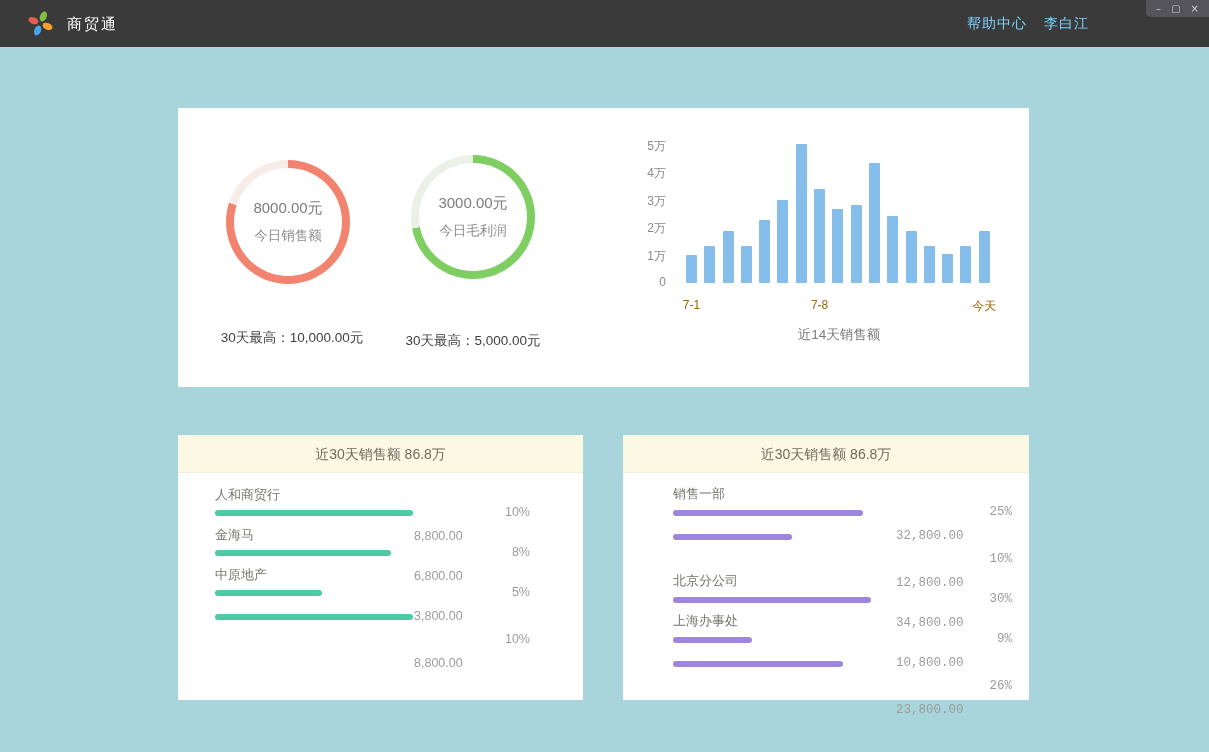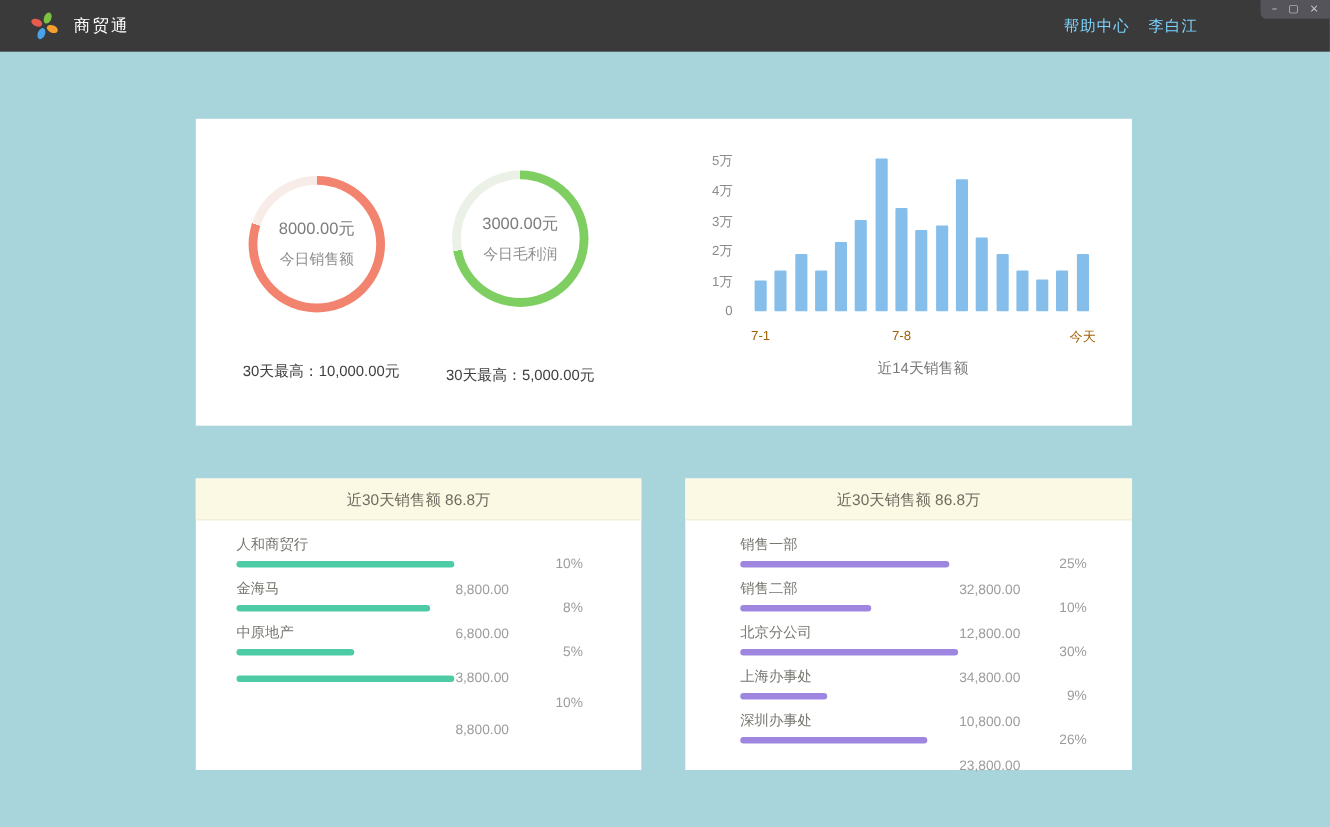--- a/index.html
+++ b/index.html
@@ -43,21 +43,21 @@
   .chart { position:absolute; left:462px; top:30px; width:380px; height:225px; }
   .yaxis span { position:absolute; left:0; width:26px; text-align:right; font-size:12px; color:#8a8a8a; }
   .cbars { position:absolute; left:46px; top:0; width:306px; height:145px;
            display:flex; align-items:flex-end; gap:7.3px; }
   .cbar  { width:11px; border-radius:1px; flex:none; }
   .xaxis span { position:absolute; top:160px; font-size:12px; color:#a16207; transform:translateX(-50%); white-space:nowrap; }
   .chart-title { position:absolute; left:46px; top:188px; width:306px; text-align:center; font-size:13.5px; color:#7a7a7a; }
 
   
   .card-body-l { padding:14px 53px 0 37px; }
-  .card-body-r { padding:14px 41px 0 50px; }
+  .card-body-r { padding:14px 17px 0 50px;font-family:Liberation Mono, monospace; }
   .lrow  { position:relative; height:40px; }
   .lname { font-size:13px; line-height:16px; color:#76766f; }
   .lbar  { height:6px; border-radius:3px; margin-top:7px; }
   .lval  { position:absolute; right:0; top:18px; display:flex; font-size:12.5px; color:#9c9c9c; }
   .lamt  { min-width:76px; text-align:left;margin-top:24px; }
   .lpct  { width:40px; text-align:right; }
 </style>
 </head>
 <body>
 
@@ -173,21 +173,20 @@
     <div class="card-body-r" id="list-departments">
         <div class="lrow">
           <div class="lname">销售一部</div>
           <div class="lbar" style="width: 190px; background: rgb(158, 133, 223);"></div>
           <div class="lval">
             <span class="lamt">32,800.00</span>
             <span class="lpct">25%</span>
           </div>
         </div>
         <div class="lrow">
-          <div class="lname">销售二部</div>
           <div class="lbar" style="width: 119px; background: rgb(158, 133, 223);"></div>
           <div class="lval">
             <span class="lamt">12,800.00</span>
             <span class="lpct">10%</span>
           </div>
         </div>
         <div class="lrow">
           <div class="lname">北京分公司</div>
           <div class="lbar" style="width: 198px; background: rgb(158, 133, 223);"></div>
           <div class="lval">
@@ -197,21 +196,20 @@
         </div>
         <div class="lrow">
           <div class="lname">上海办事处</div>
           <div class="lbar" style="width: 79px; background: rgb(158, 133, 223);"></div>
           <div class="lval">
             <span class="lamt">10,800.00</span>
             <span class="lpct">9%</span>
           </div>
         </div>
         <div class="lrow">
-          <div class="lname">深圳办事处</div>
           <div class="lbar" style="width: 170px; background: rgb(158, 133, 223);"></div>
           <div class="lval">
             <span class="lamt">23,800.00</span>
             <span class="lpct">26%</span>
           </div>
         </div>
       </div>
   </div>
 
 </div>

